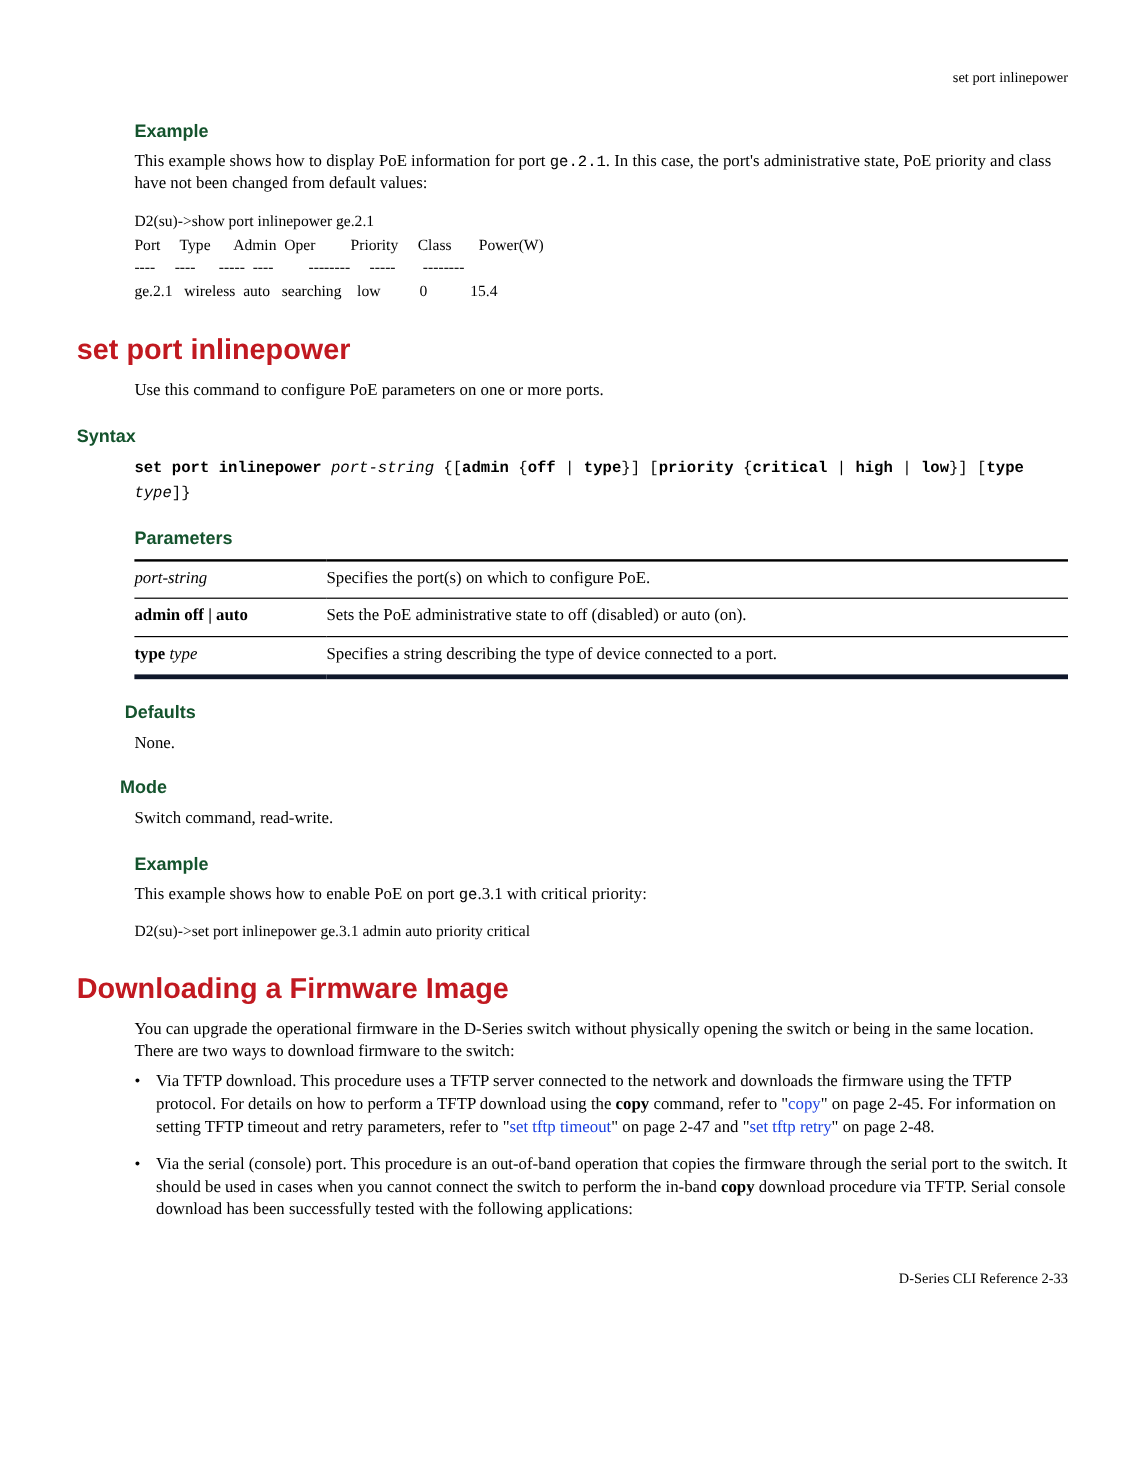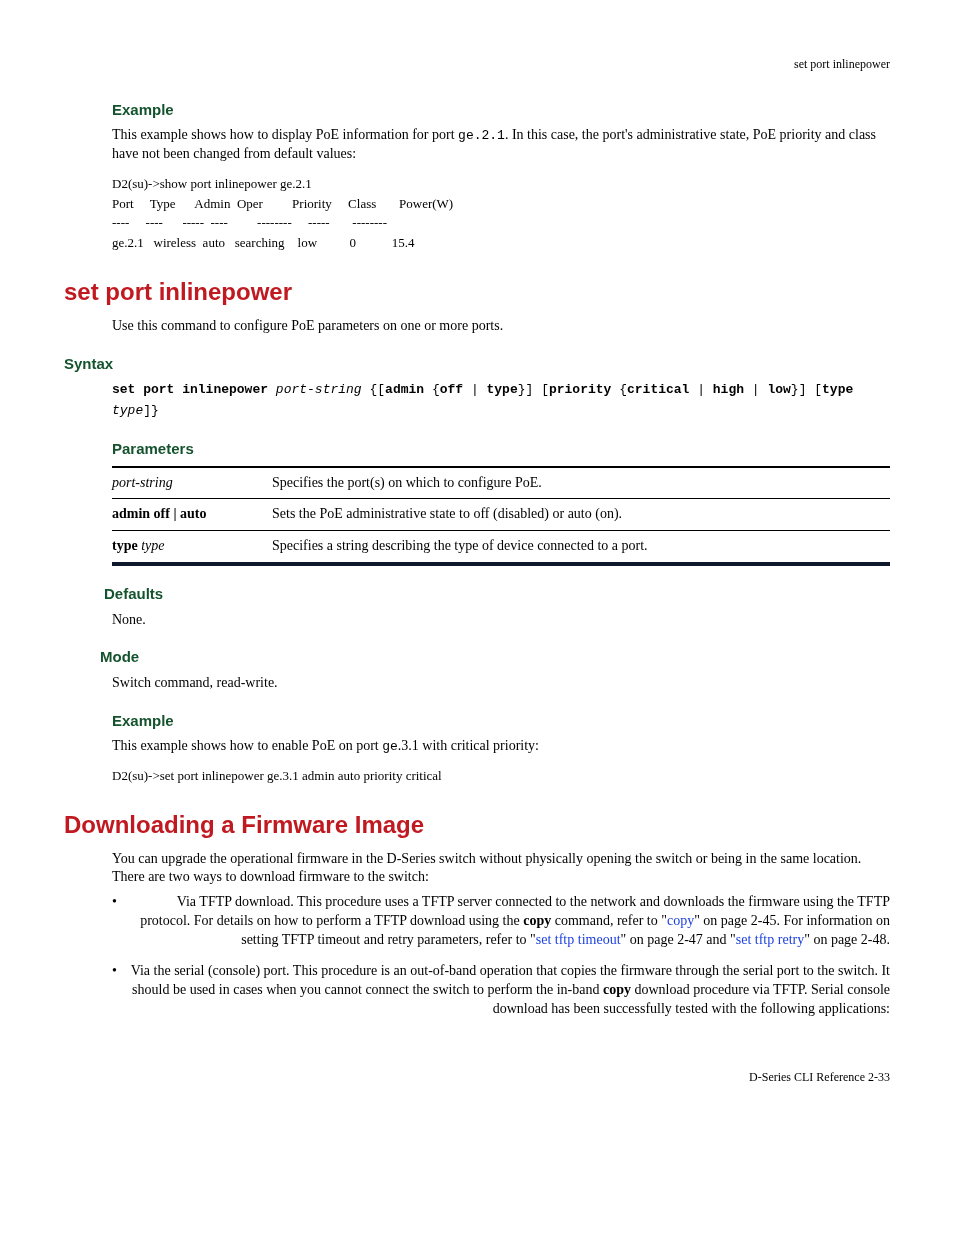--- a/index.html
+++ b/index.html
@@ -71,34 +71,33 @@
   .ital { font-style: italic; }
   ul.bullets {
     list-style: none;
     padding: 0;
     margin: 6px 0 6px 48px;
   }
   ul.bullets li {
     position: relative;
     padding-left: 18px;
     margin-bottom: 12px;
-    text-align: right;
   }
   ul.bullets li::before {
     content: "•";
     position: absolute;
     left: 0;
     top: 0;
   }
   .link { color: #1a3fe0; }
   .mono-inline { font-family: "Courier New", Courier, monospace; font-size: 13px; }
   .footer {
     text-align: right;
     font-size: 12px;
-    margin-top: 50px;
+    margin-top: 38px;
   }
 </style>
 </head>
 <body>
 
 <div class="running-head">set port inlinepower</div>
 
 <h2 class="section" style="margin-left:48px">Example</h2>
 <p class="body-indent">
   <span>This example shows how to display PoE information for port </span><span class="mono-inline">ge.2.1</span><span>. In this case, the port's administrative state, PoE priority and class have not been changed from default values:</span>

